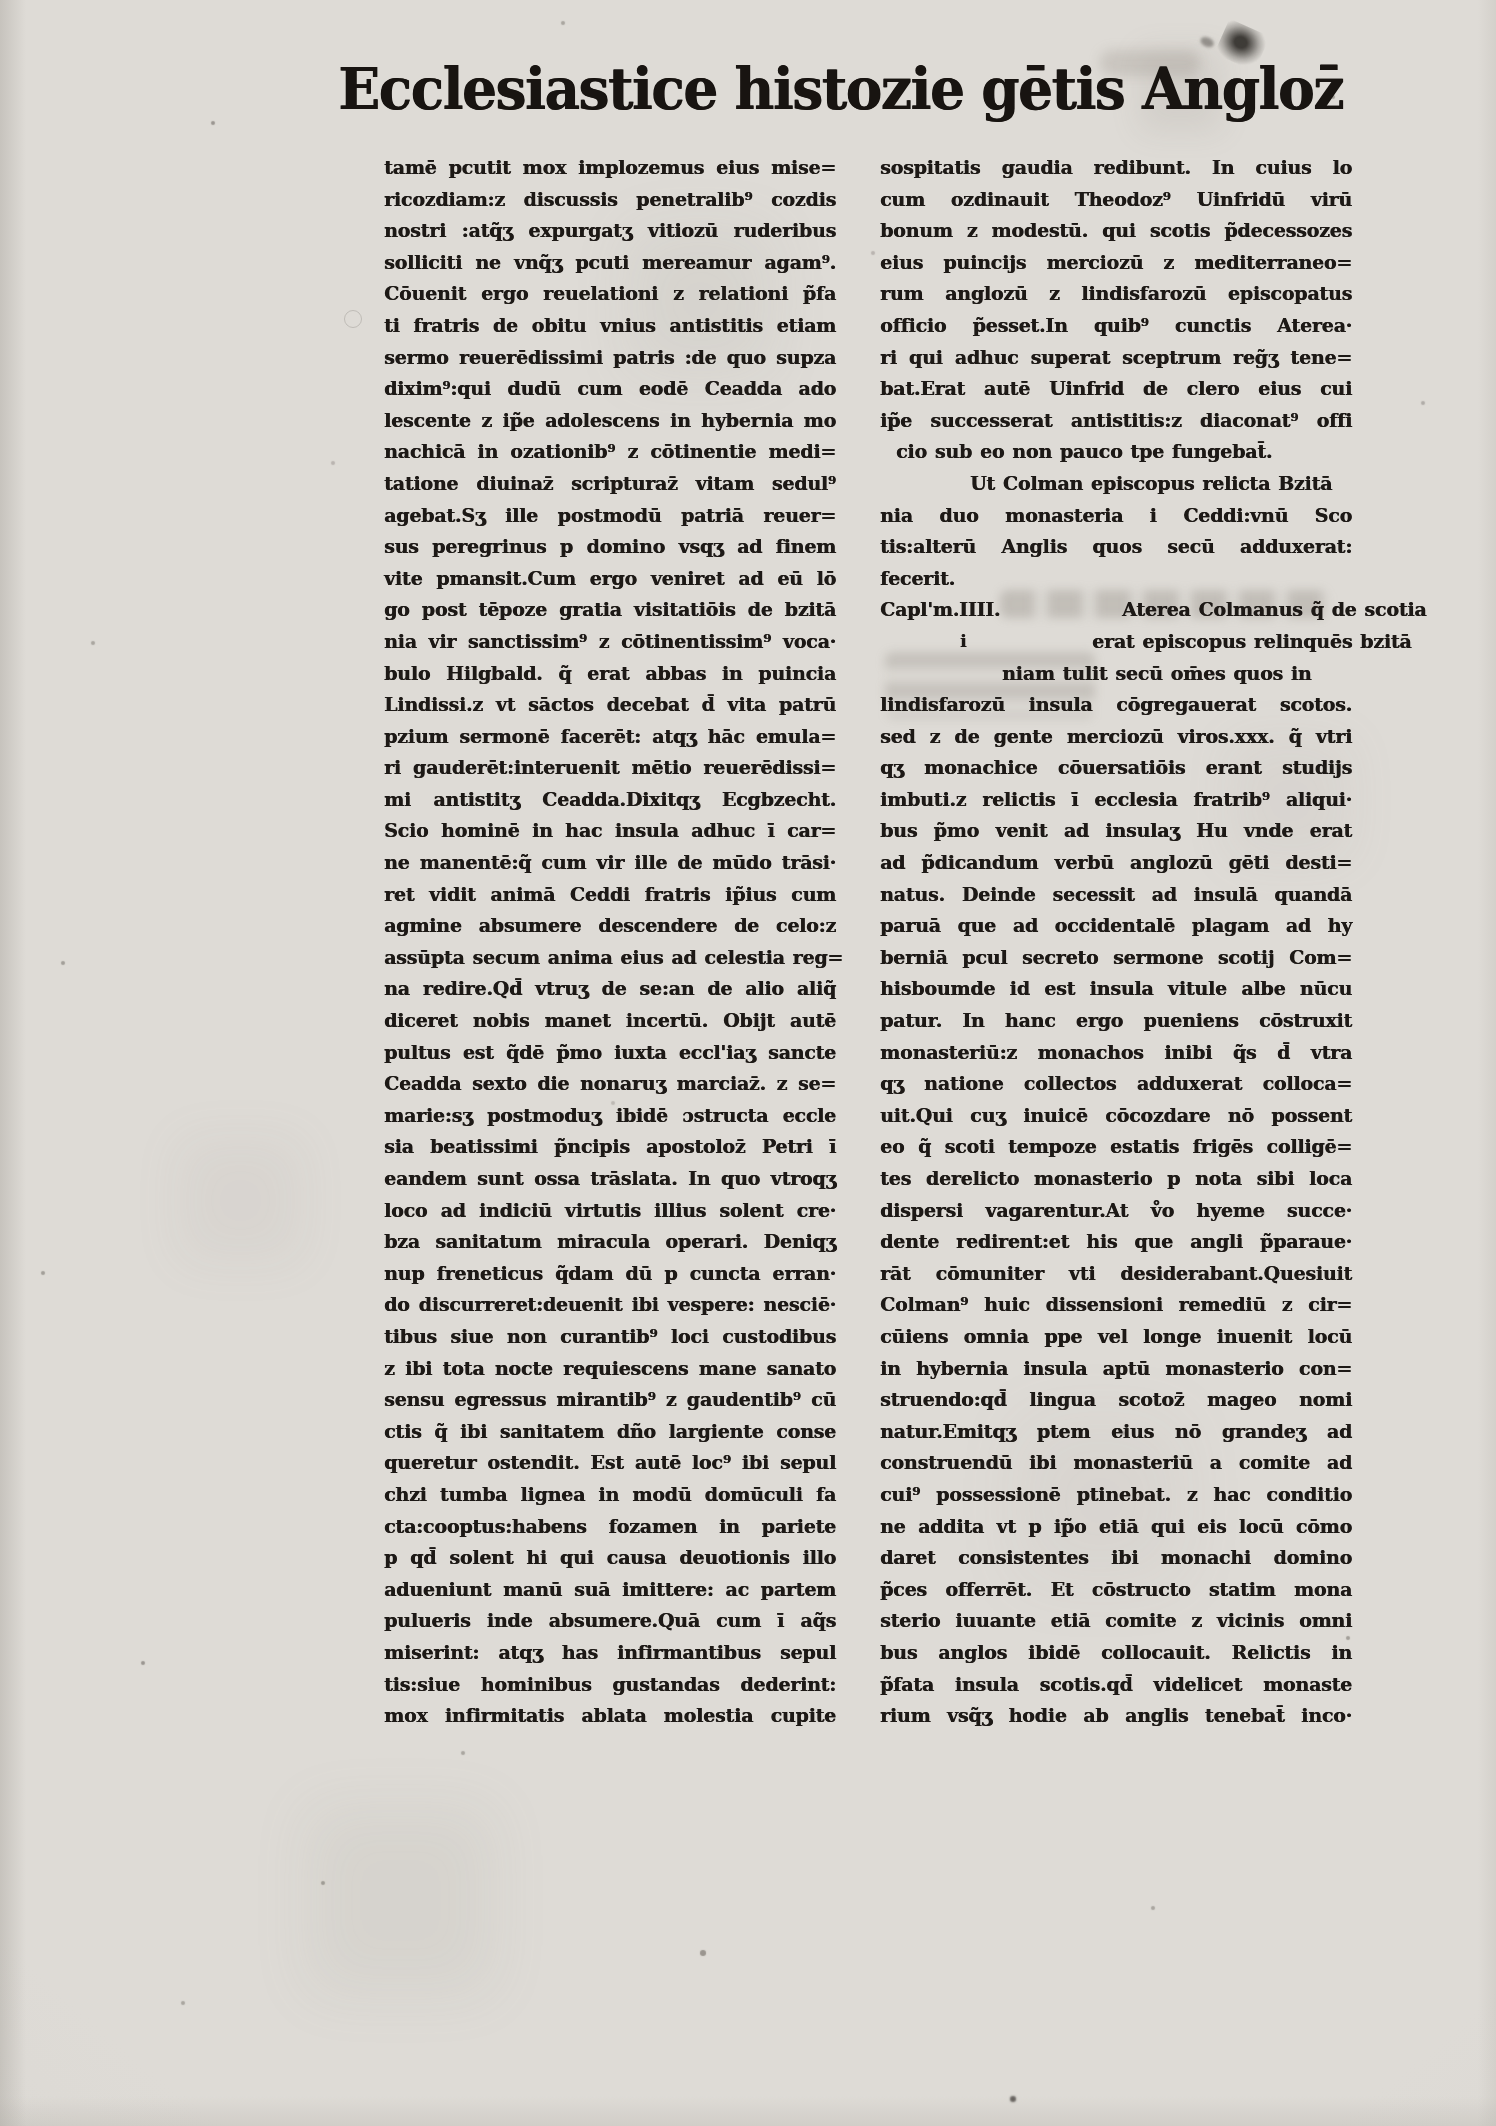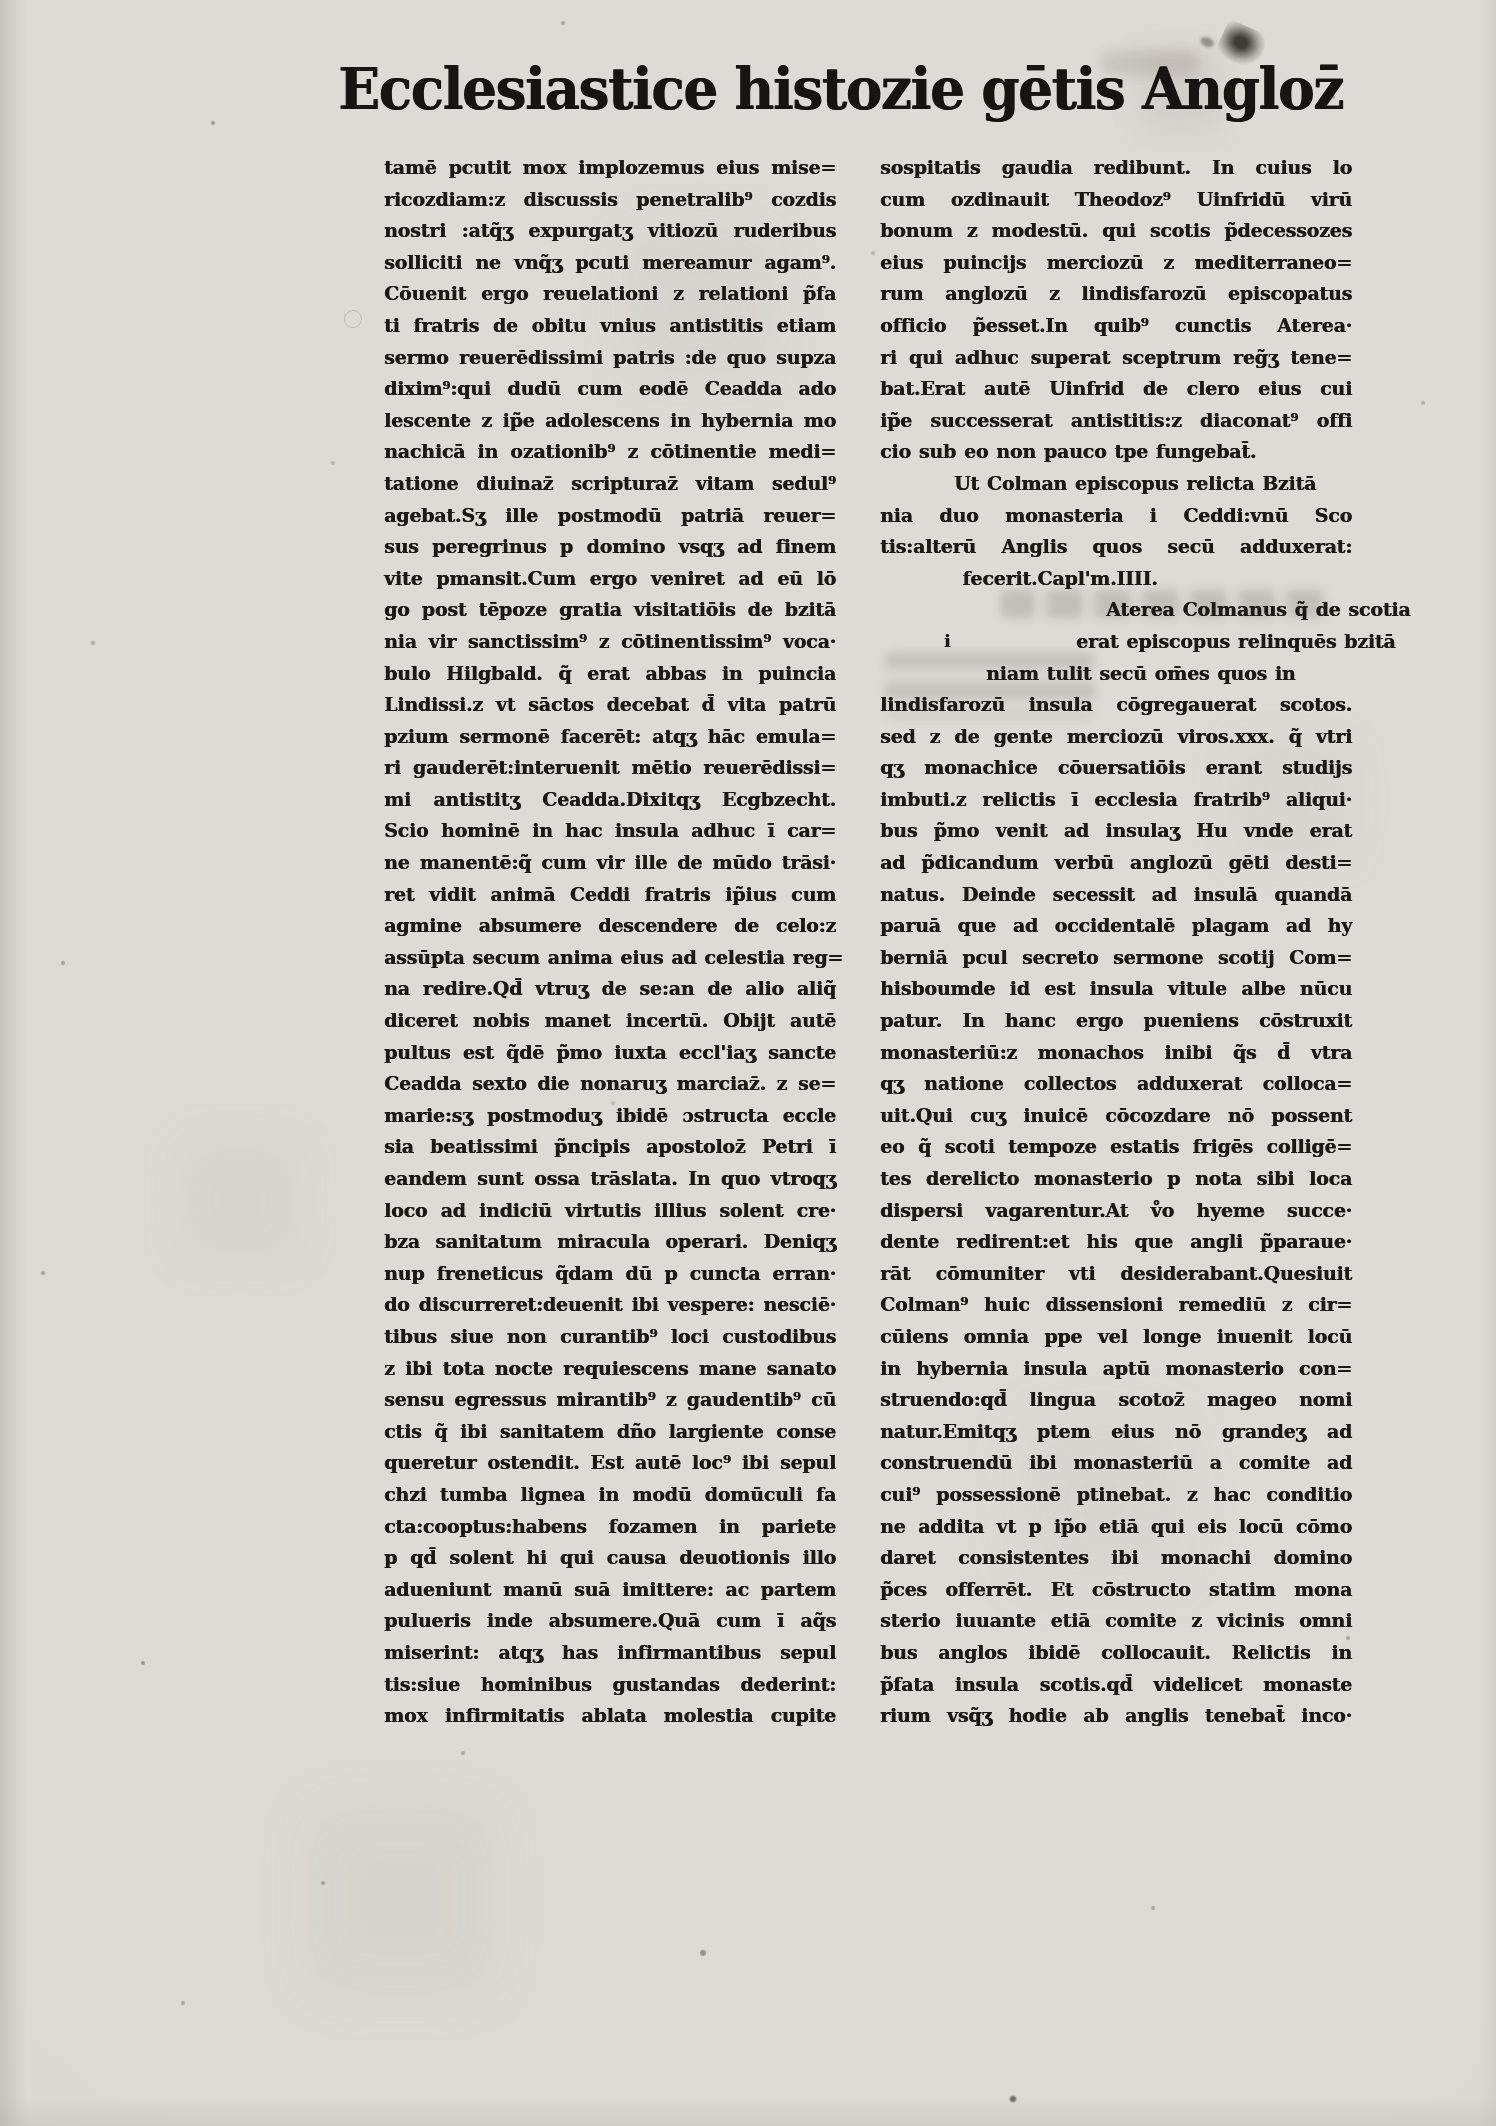--- a/index.html
+++ b/index.html
@@ -61,27 +61,27 @@
   }
   .col{position:absolute;top:152px;color:#1d1916;}
   .col-left{left:384px;width:452px;}
   .col-right{left:880px;width:472px;}
   .line{
     position:relative;height:31.6px;line-height:31.6px;font-size:19px;font-weight:bold;
     letter-spacing:-0.2px;word-spacing:1.5px;white-space:nowrap;
     text-align:justify;text-align-last:justify;
     text-shadow:.45px 0 0 currentColor;
   }
-  .short,.para,.ind-a,.ind-b,.ind-c{text-align:left;text-align-last:left;}
+  .short,.para,.ind-a,.ind-b,.ind-c{text-align:left;text-align-last:left;margin-left:16px;}
   .para{padding-left:74px;}
   .ind-a{padding-left:226px;}
   .ind-b{padding-left:196px;}
   .ind-c{padding-left:106px;}
-  .chapter{display:flex;justify-content:center;padding-right:112px;
-    text-align:left;text-align-last:left;}
+  .chapter{display:flex;justify-content:flex-start;padding-right:112px;
+    text-align:left;text-align-last:left;flex-direction:column;}
   .guide{position:absolute;left:64px;top:0;font-size:17px;}
 </style>
 </head>
 <body>
 
 <div class="page">
   <div class="blotches"></div>
   <div class="specks"></div>
   <div class="ring"></div>
   <div class="smear"></div>

